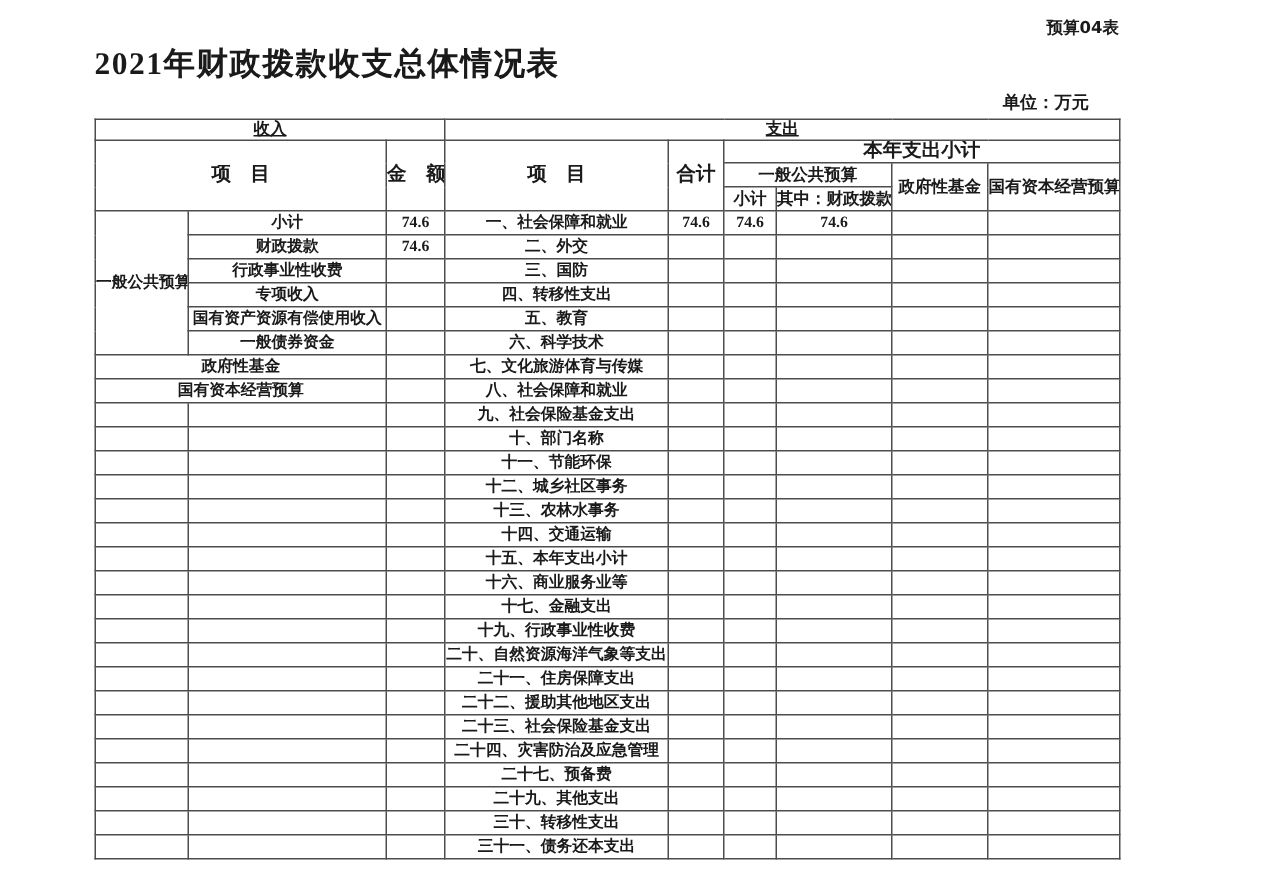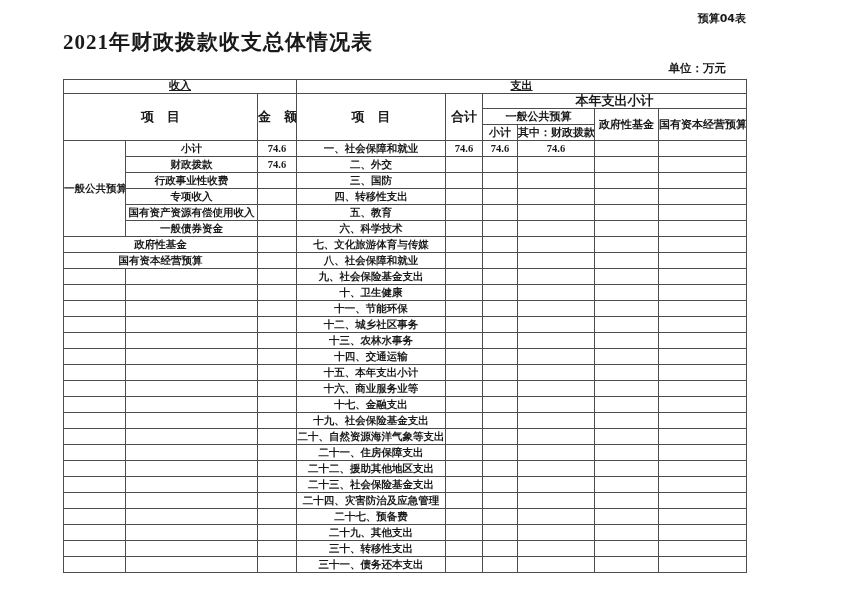--- a/index.html
+++ b/index.html
@@ -191,21 +191,21 @@
         <td class="num"></td>
         <td class="num"></td>
         <td class="num"></td>
         <td class="num"></td>
         <td class="num"></td>
       </tr>
       <tr>
         <td class="cat"></td>
         <td class="item"></td>
         <td class="num"></td>
-        <td class="item">十、卫生健康</td>
+        <td class="item">十、部门名称</td>
         <td class="num"></td>
         <td class="num"></td>
         <td class="num"></td>
         <td class="num"></td>
         <td class="num"></td>
       </tr>
       <tr>
         <td class="cat"></td>
         <td class="item"></td>
         <td class="num"></td>
@@ -279,21 +279,21 @@
         <td class="num"></td>
         <td class="num"></td>
         <td class="num"></td>
         <td class="num"></td>
         <td class="num"></td>
       </tr>
       <tr>
         <td class="cat"></td>
         <td class="item"></td>
         <td class="num"></td>
-        <td class="item">十九、社会保险基金支出</td>
+        <td class="item">十九、行政事业性收费</td>
         <td class="num"></td>
         <td class="num"></td>
         <td class="num"></td>
         <td class="num"></td>
         <td class="num"></td>
       </tr>
       <tr>
         <td class="cat"></td>
         <td class="item"></td>
         <td class="num"></td>

